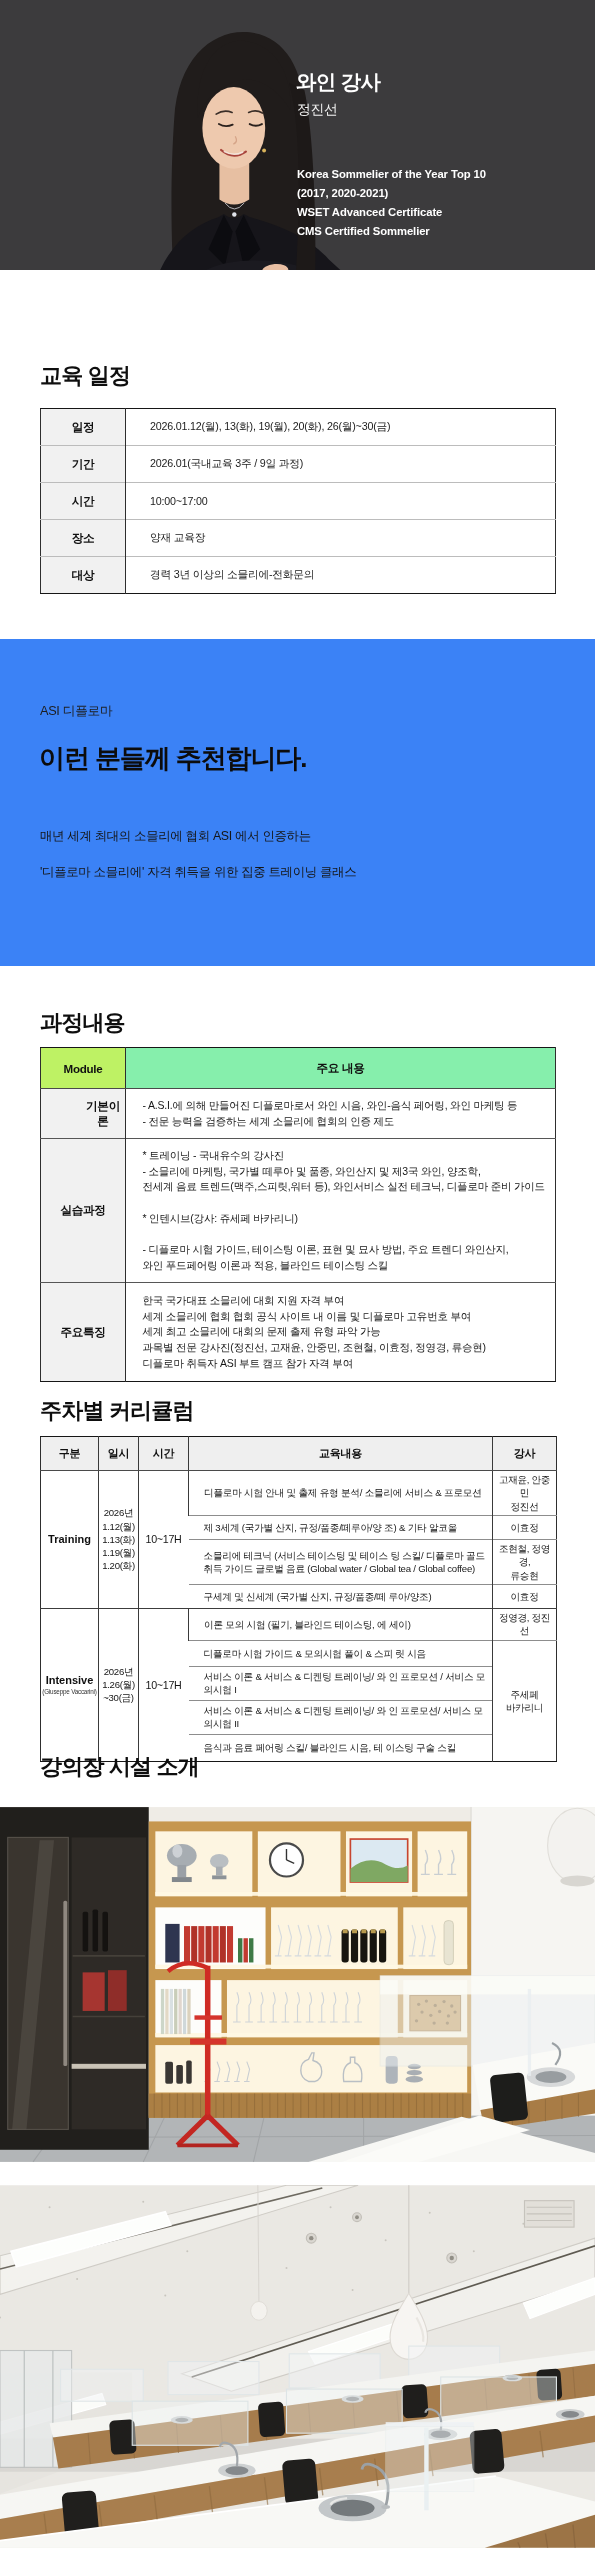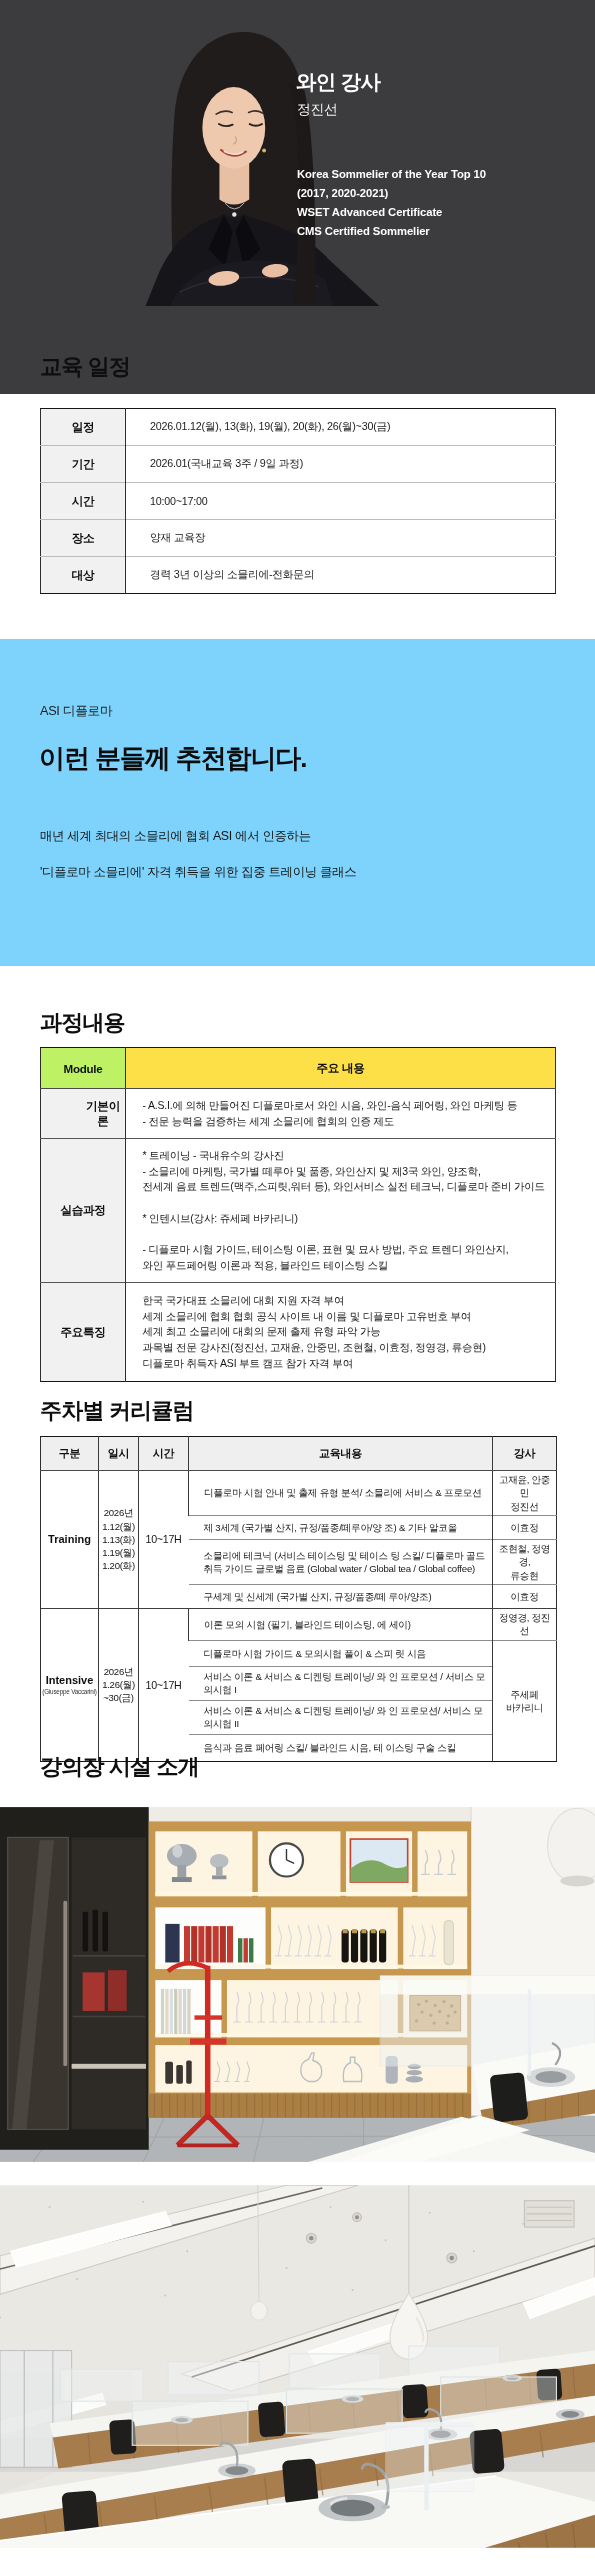--- a/index.html
+++ b/index.html
@@ -1,28 +1,28 @@
 <!DOCTYPE html>
 <html style="font-size:8.8px"><head>
 <meta charset="utf-8">
 <style>
   html,body{margin:0;padding:0;background:#fff;}
   .page{position:relative;width:595px;height:2576px;background:#ffffff;overflow:hidden;
         font-family:"Liberation Sans","DejaVu Sans",sans-serif;color:#141414;}
 
   
-  .hero{position:absolute;left:0;top:0;width:595px;height:394px;background:#3c3b3d;overflow:hidden;}
+  .hero{position:absolute;left:0;top:0;width:595px;height:270px;background:#3c3b3d;overflow:hidden;}
   .hero-figure{position:absolute;left:141px;top:0;width:287px;height:306px;}
   .hero-role{position:absolute;left:296px;top:68px;font-size:20.4px;font-weight:700;color:#ffffff;letter-spacing:-0.6px;}
   .hero-name{position:absolute;left:297px;top:101px;font-size:13.8px;color:#f0f0f0;letter-spacing:-0.3px;}
   .hero-creds{position:absolute;left:297px;top:165px;font-size:11.3px;font-weight:700;color:#ffffff;line-height:19px;letter-spacing:-0.1px;}
 
   
   .sec-title{position:absolute;left:40px;font-size:22px;font-weight:700;color:#0e0e0e;letter-spacing:-0.8px;white-space:nowrap;}
-  #t-schedule{top:352px;}
+  #t-schedule{top:361px;}
   #t-course{top:1008px;}
   #t-curriculum{top:1396px;}
   #t-facility{top:1752px;}
 
   
   table{border-collapse:collapse;table-layout:fixed;}
   td,th{box-sizing:border-box;}
 
   
   .tbl1{position:absolute;left:40px;top:408px;width:516px;
@@ -31,21 +31,21 @@
   .tbl1 td{height:37px;border-top:1.1px solid #bcbcbc;}
   .tbl1 tr:first-child td{border-top:none;}
   .tbl1 .lab{width:85px;background:#f1f1f1;font-weight:700;font-size:11.6px;text-align:center;
              border-right:1.1px solid #2e2e2e;color:#111;letter-spacing:-0.3px;margin-left:24px;}
   .tbl1 .val{font-size:10.7px;padding-left:24px;color:#1b1b1b;letter-spacing:-0.2px;}
 
   
   .tbl2{position:absolute;left:40px;top:1047px;width:516px;
         border-top:1.7px solid #161616;border-bottom:1.7px solid #161616;
         border-left:0.8px solid #2e2e2e;border-right:0.8px solid #2e2e2e;}
-  .tbl2 th{height:41px;background:#fde047;font-size:11.6px;font-weight:700;text-align:center;color:#111;
+  .tbl2 th{height:41px;background:#86efac;font-size:11.6px;font-weight:700;text-align:center;color:#111;
            border-bottom:1.1px solid #4a4a4a;letter-spacing:-0.3px;}
   .tbl2 .lab{width:85px;background:#f1f1f1;font-weight:700;font-size:11.6px;text-align:center;
              border-right:1.1px solid #2e2e2e;color:#111;letter-spacing:-0.3px;}
   .tbl2 td{border-top:1.1px solid #565656;}
   .tbl2 tr.first td{border-top:none;}
   .tbl2 .cont{font-size:10.5px;line-height:15.7px;padding:8.8px 10px 8.8px 16.5px;color:#161616;
               white-space:pre-line;vertical-align:middle;letter-spacing:-0.2px;}
   .h76{height:42px;padding-left:41px;} .h235{height:129px;} .h179{height:99px;}
 
   
@@ -61,21 +61,21 @@
   .tbl3 .grp{font-size:11px;font-weight:700;text-align:center;color:#0f0f0f;}
   .tbl3 .grp .sub{display:block;font-size:6.3px;font-weight:400;color:#333;margin-top:2.2px;letter-spacing:-0.2px;}
   .tbl3 .date{font-size:9.6px;text-align:center;line-height:13.2px;white-space:pre-line;color:#161616;letter-spacing:-0.3px;}
   .tbl3 .time{font-size:10.7px;text-align:center;color:#161616;letter-spacing:-0.3px;}
   .tbl3 .cont{font-size:9.6px;line-height:13.2px;padding:3.3px 6.6px 3.3px 15px;white-space:pre-line;color:#161616;letter-spacing:-0.2px;}
   .tbl3 .tea{font-size:9.6px;text-align:center;line-height:13.2px;white-space:pre-line;color:#161616;letter-spacing:-0.3px;padding:2.2px;}
   .rh49{height:27px;}.rh43{height:24px;}.rh75{height:41px;}
   .rh48{height:26.4px;}.rh47{height:26px;}.rh46{height:25px;}
 
   
-  .reco{position:absolute;left:0;top:639px;width:595px;height:327px;background:#7dd3fc;}
+  .reco{position:absolute;left:0;top:639px;width:595px;height:327px;background:#3b82f6;}
   .reco-badge{position:absolute;left:40px;top:64px;font-size:12.7px;color:#1d1d1d;letter-spacing:-0.3px;}
   .reco-title{position:absolute;left:39px;top:102px;font-size:26px;font-weight:700;color:#0c0c0c;letter-spacing:-1.1px;}
   .reco-body{position:absolute;left:40px;top:179px;font-size:12.4px;color:#151515;line-height:36px;
              white-space:pre-line;letter-spacing:-0.3px;}
 
   
   .photo{position:absolute;left:0;width:595px;display:block;}
   #photo1{top:1807px;height:355px;}
   #photo2{top:2185px;height:363px;}
   .photo svg{display:block;}

